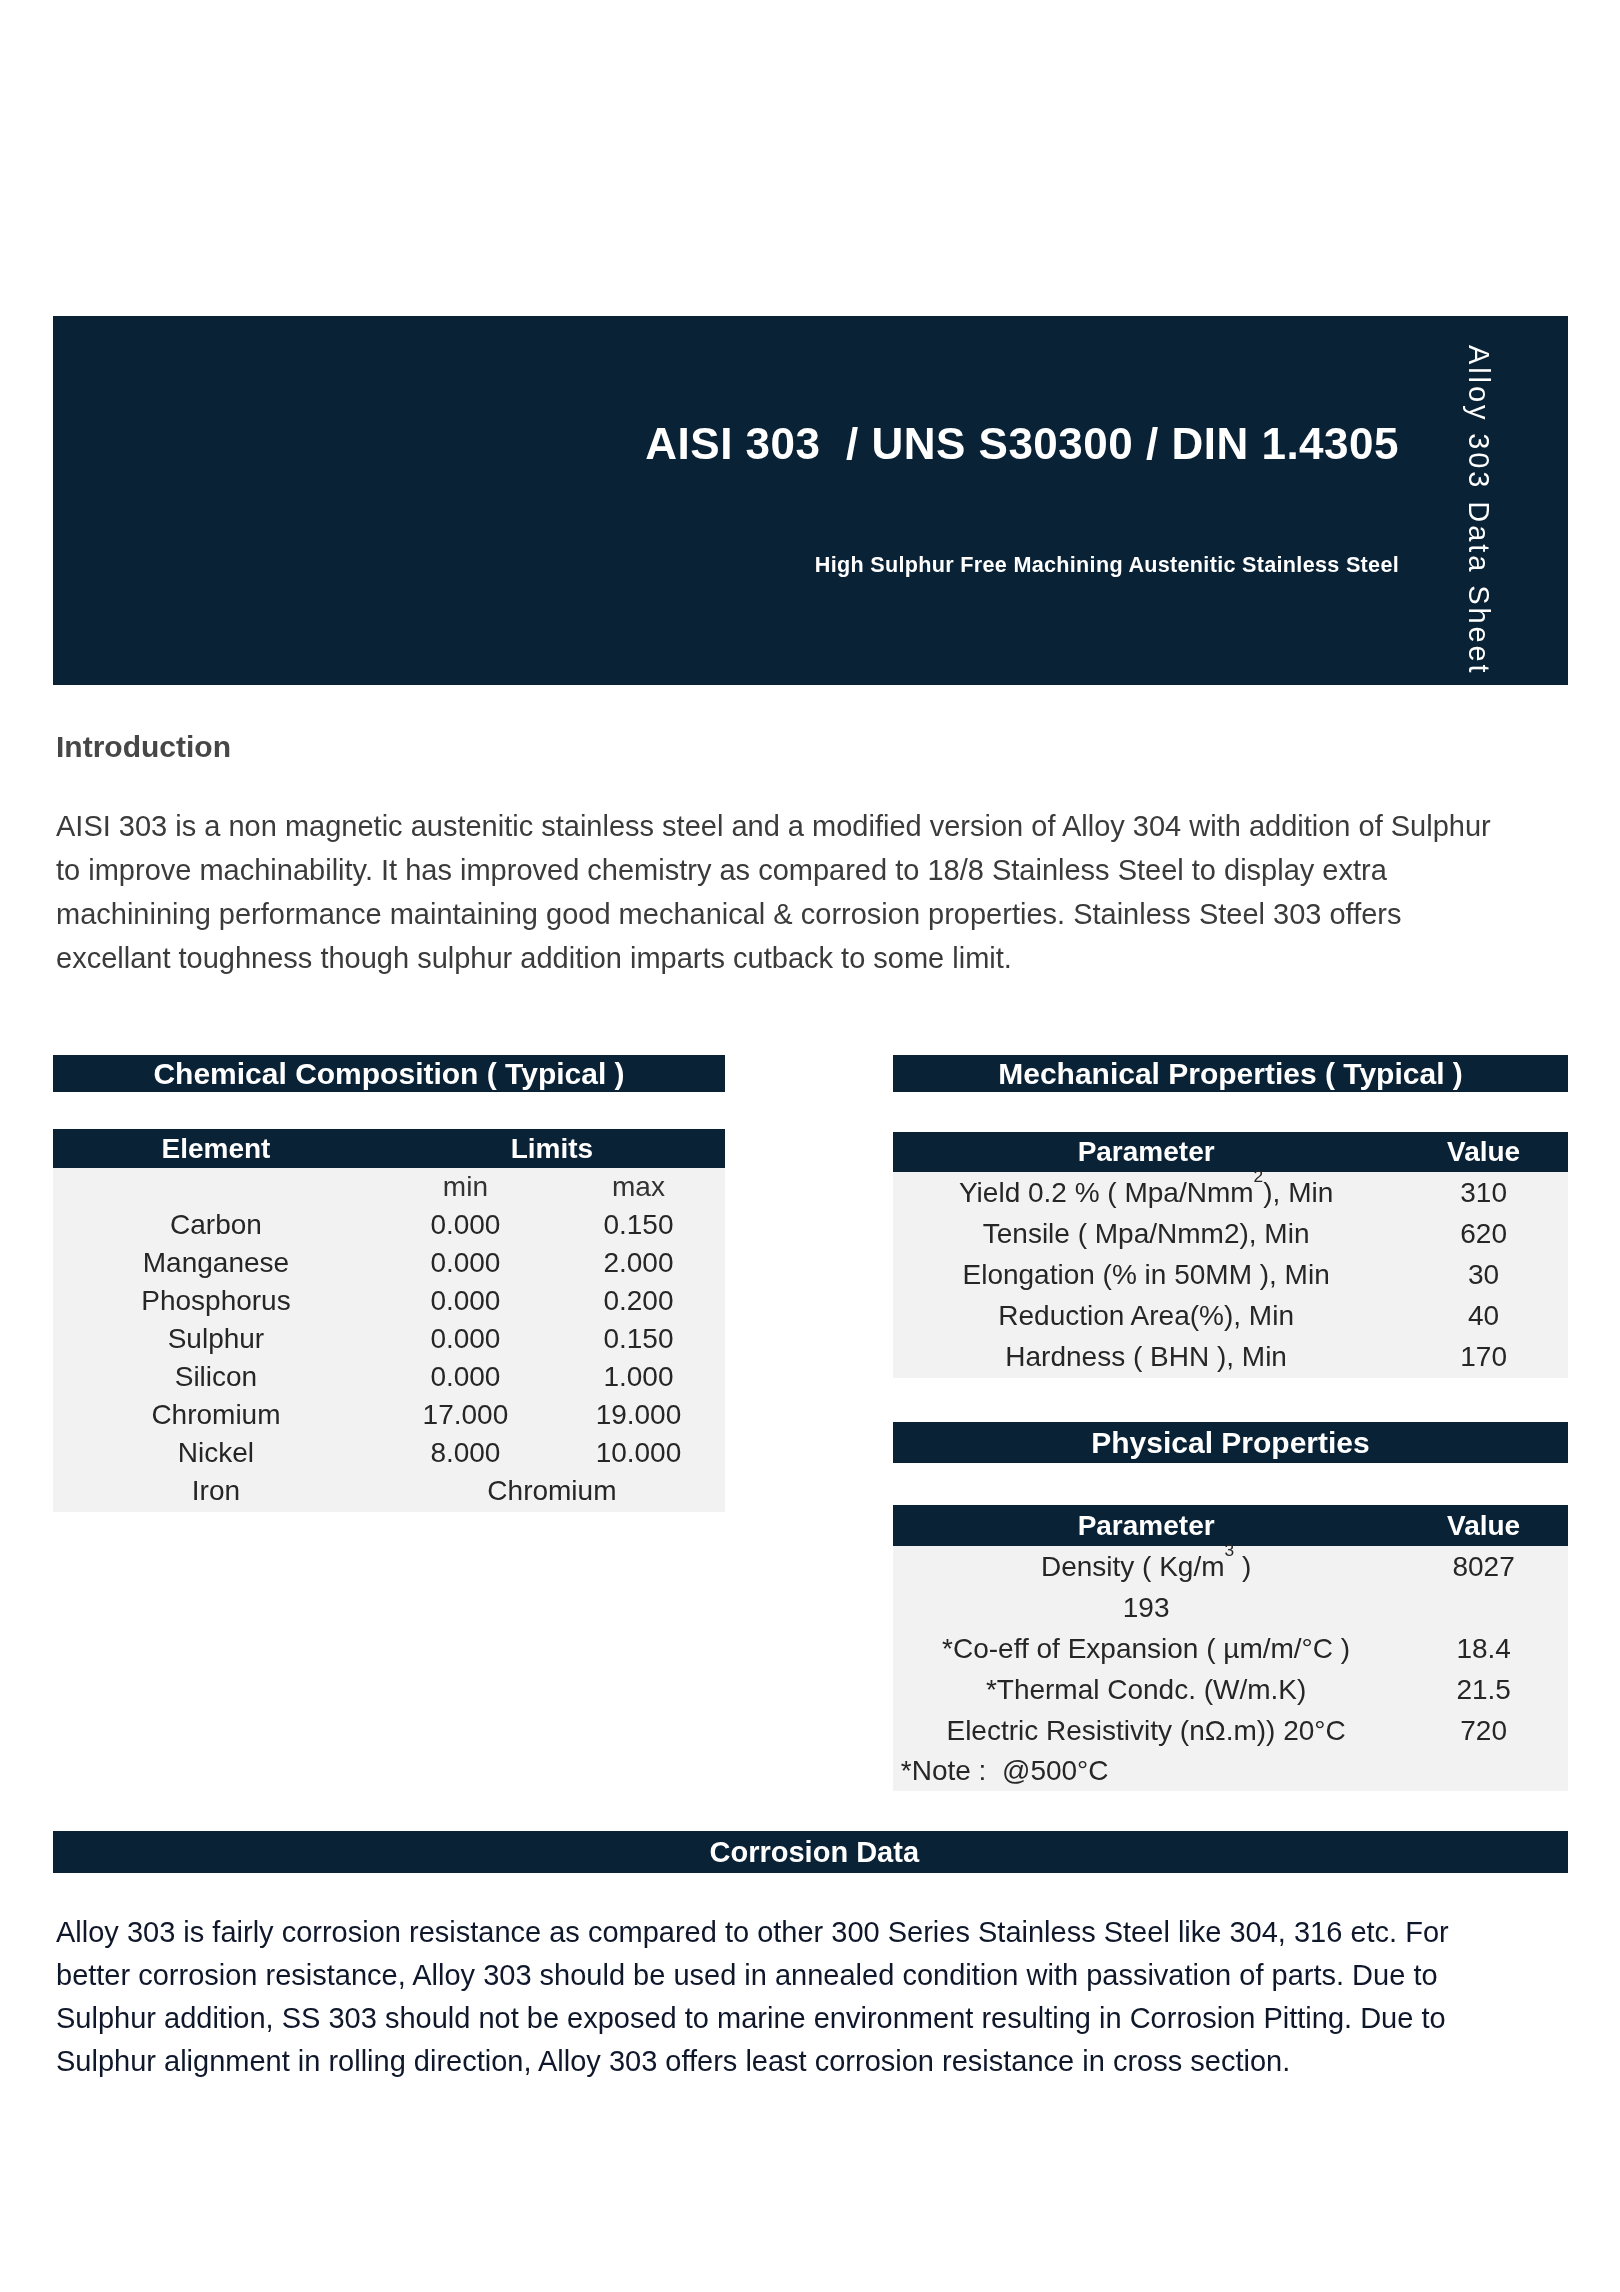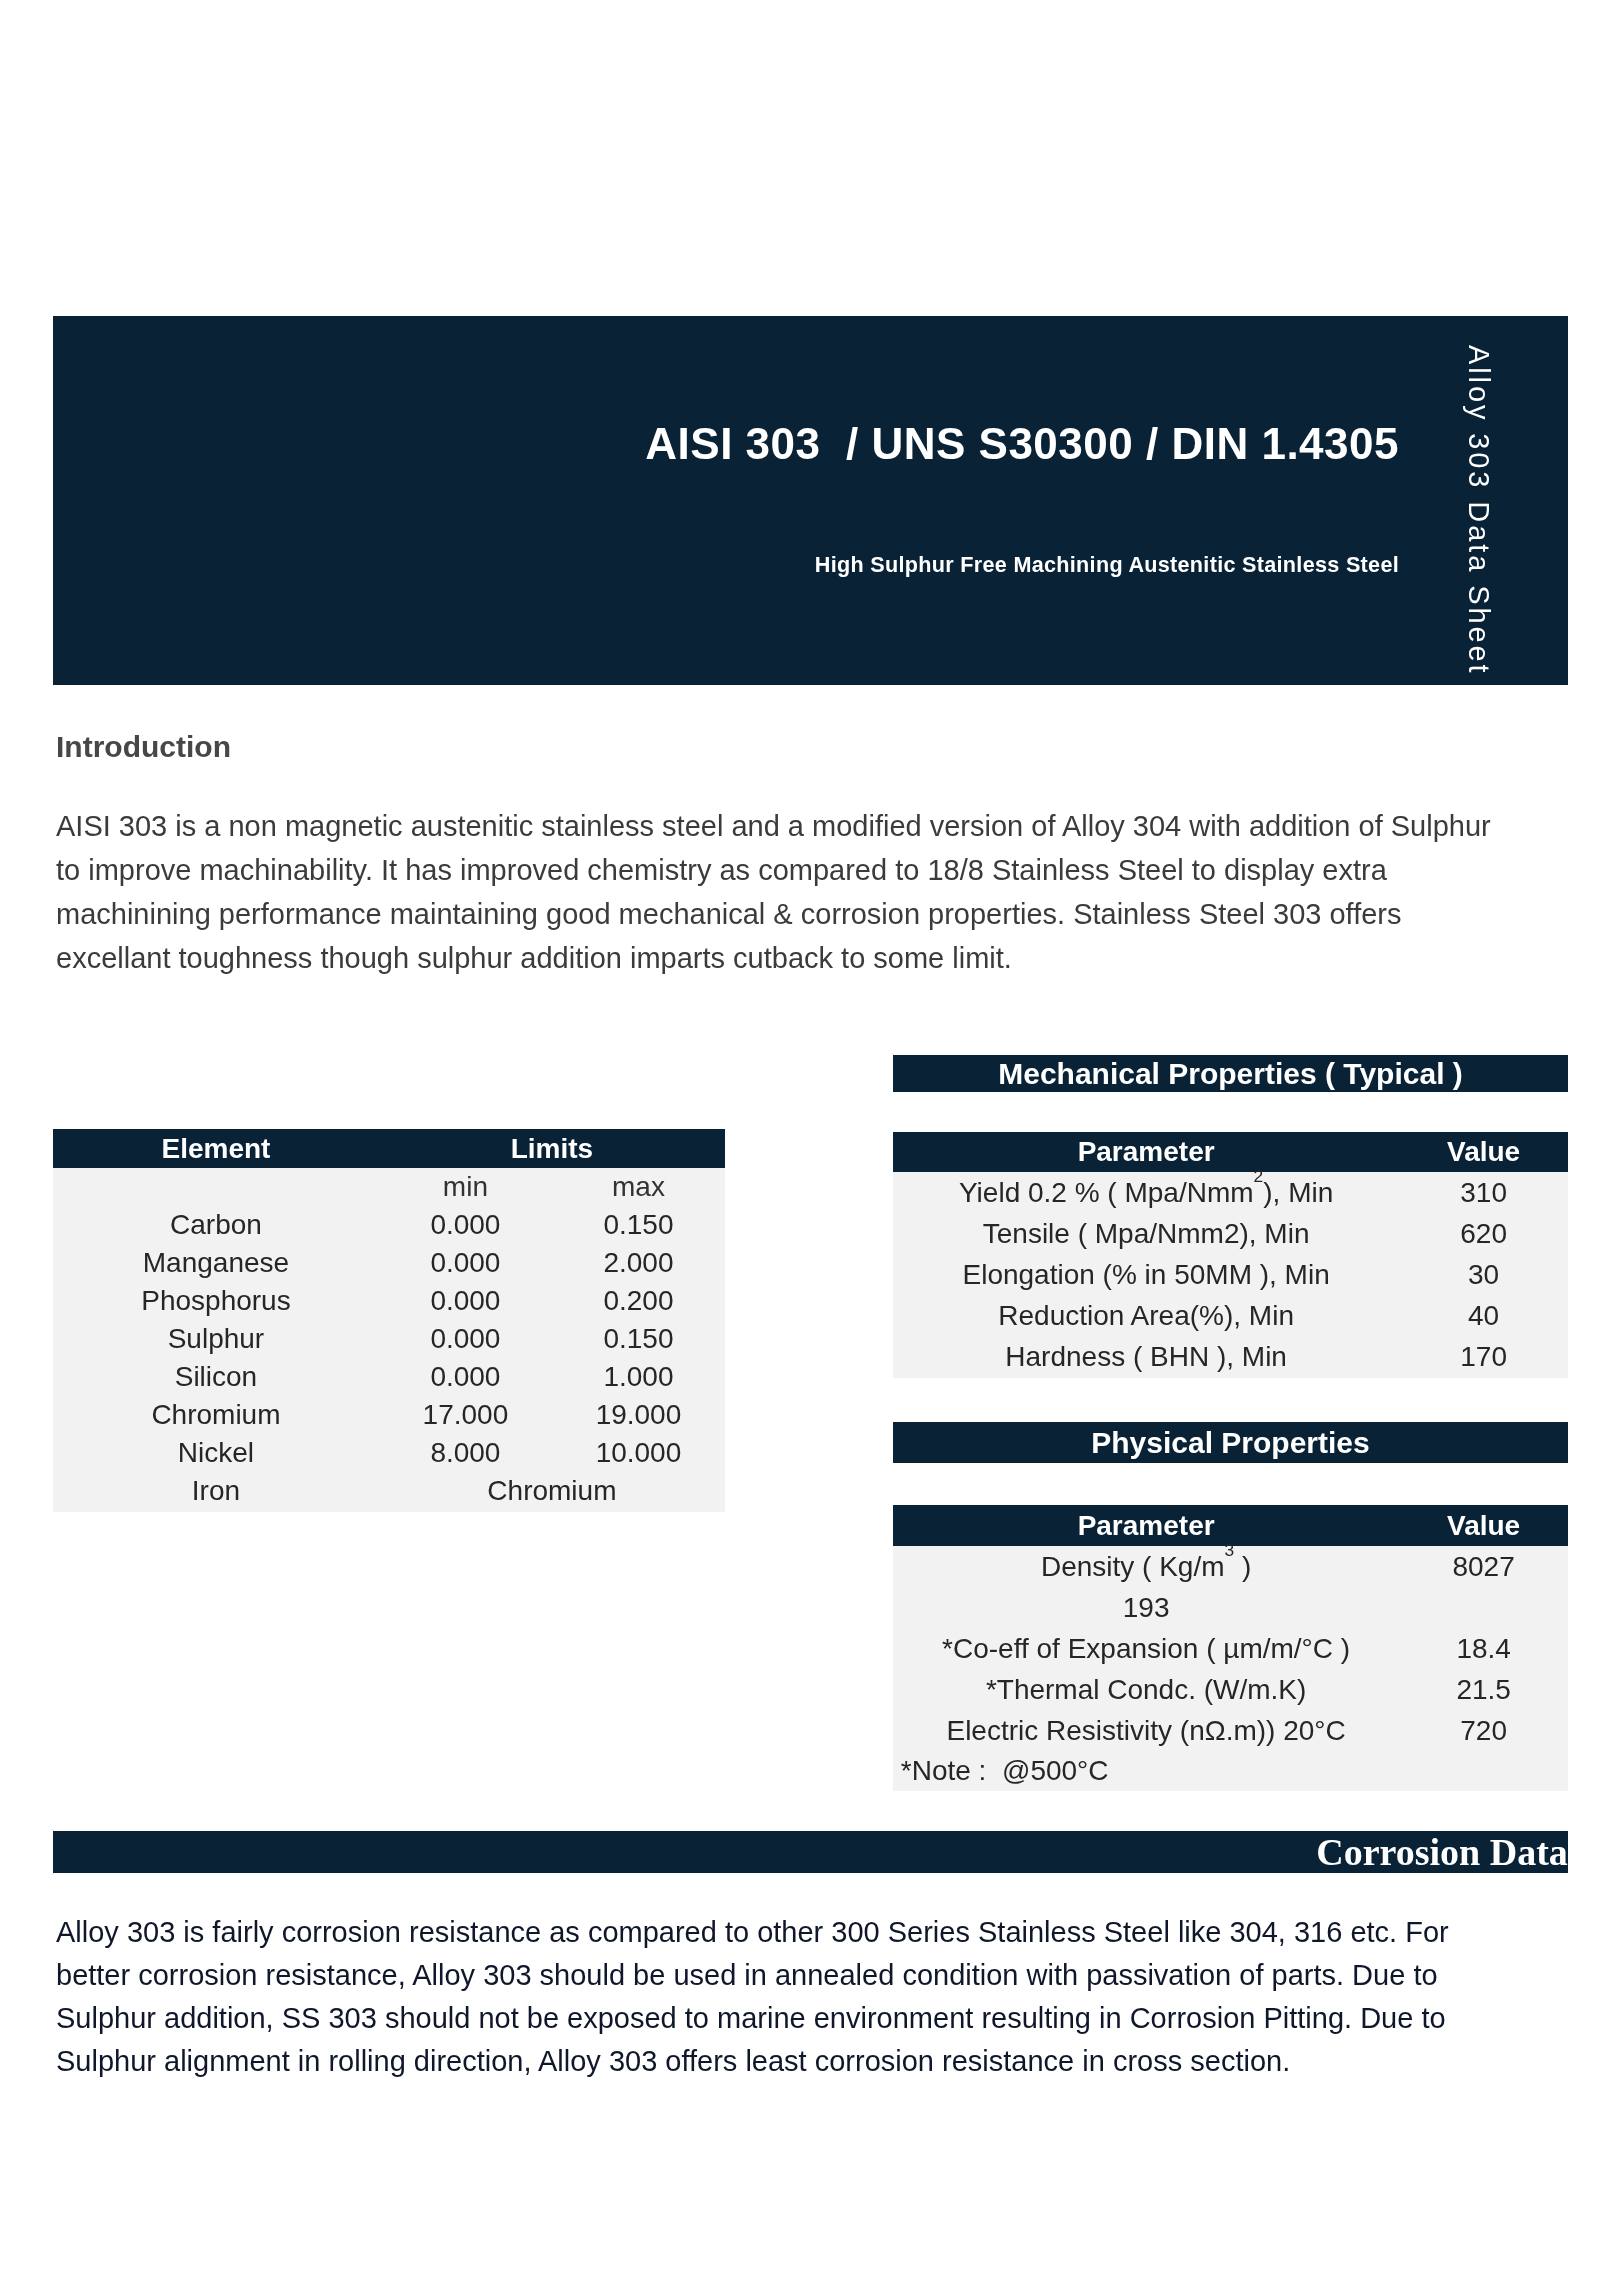--- a/index.html
+++ b/index.html
@@ -97,21 +97,21 @@
     color: #ffffff;
     font-size: 30px;
     font-weight: bold;
     text-align: center;
     white-space: pre;
   }
   .banner-chem  { left: 53px;  top: 1055px; width: 672px;  height: 37px; line-height: 37px; }
   .banner-mech  { left: 893px; top: 1055px; width: 675px;  height: 37px; line-height: 37px; }
   .banner-phys  { left: 893px; top: 1422px; width: 675px;  height: 41px; line-height: 41px; }
   .banner-corr  { left: 53px;  top: 1831px; width: 1507px; height: 42px; line-height: 42px;
-                  text-align: right; padding-left: 7.8px; font-size: 38px; font-family: Liberation Serif, serif; }
+                  text-align: center; padding-left: 7.8px; font-size: 29px; }
 
   
   .thead {
     position: absolute;
     background: #0a2236;
     color: #ffffff;
     font-size: 28px;
     font-weight: bold;
     display: grid;
     align-items: center;
@@ -158,20 +158,21 @@
 
   <div class="hero">
     <div class="hero-title">AISI 303  / UNS S30300 / DIN 1.4305</div>
     <div class="hero-subtitle">High Sulphur Free Machining Austenitic Stainless Steel</div>
     <div class="hero-side">Alloy 303 Data Sheet</div>
   </div>
 
   <div class="intro-heading">Introduction</div>
   <div class="intro-para">AISI 303 is a non magnetic austenitic stainless steel and a modified version of Alloy 304 with addition of Sulphur to improve machinability. It has improved chemistry as compared to 18/8 Stainless Steel to display extra machinining performance maintaining good mechanical &amp; corrosion properties. Stainless Steel 303 offers excellant toughness though sulphur addition imparts cutback to some limit.</div>
 
+  <div class="banner banner-chem">Chemical Composition ( Typical )</div>
   <div class="banner banner-mech">Mechanical Properties ( Typical )</div>
 
   <div class="thead thead-chem">
     <div class="hcell">Element</div>
     <div class="hcell-span2">Limits</div>
   </div>
   <div class="tbody tbody-chem">
     <div class="trow chem">
       <div class="cell"></div>
       <div class="cell subhead">min</div>

